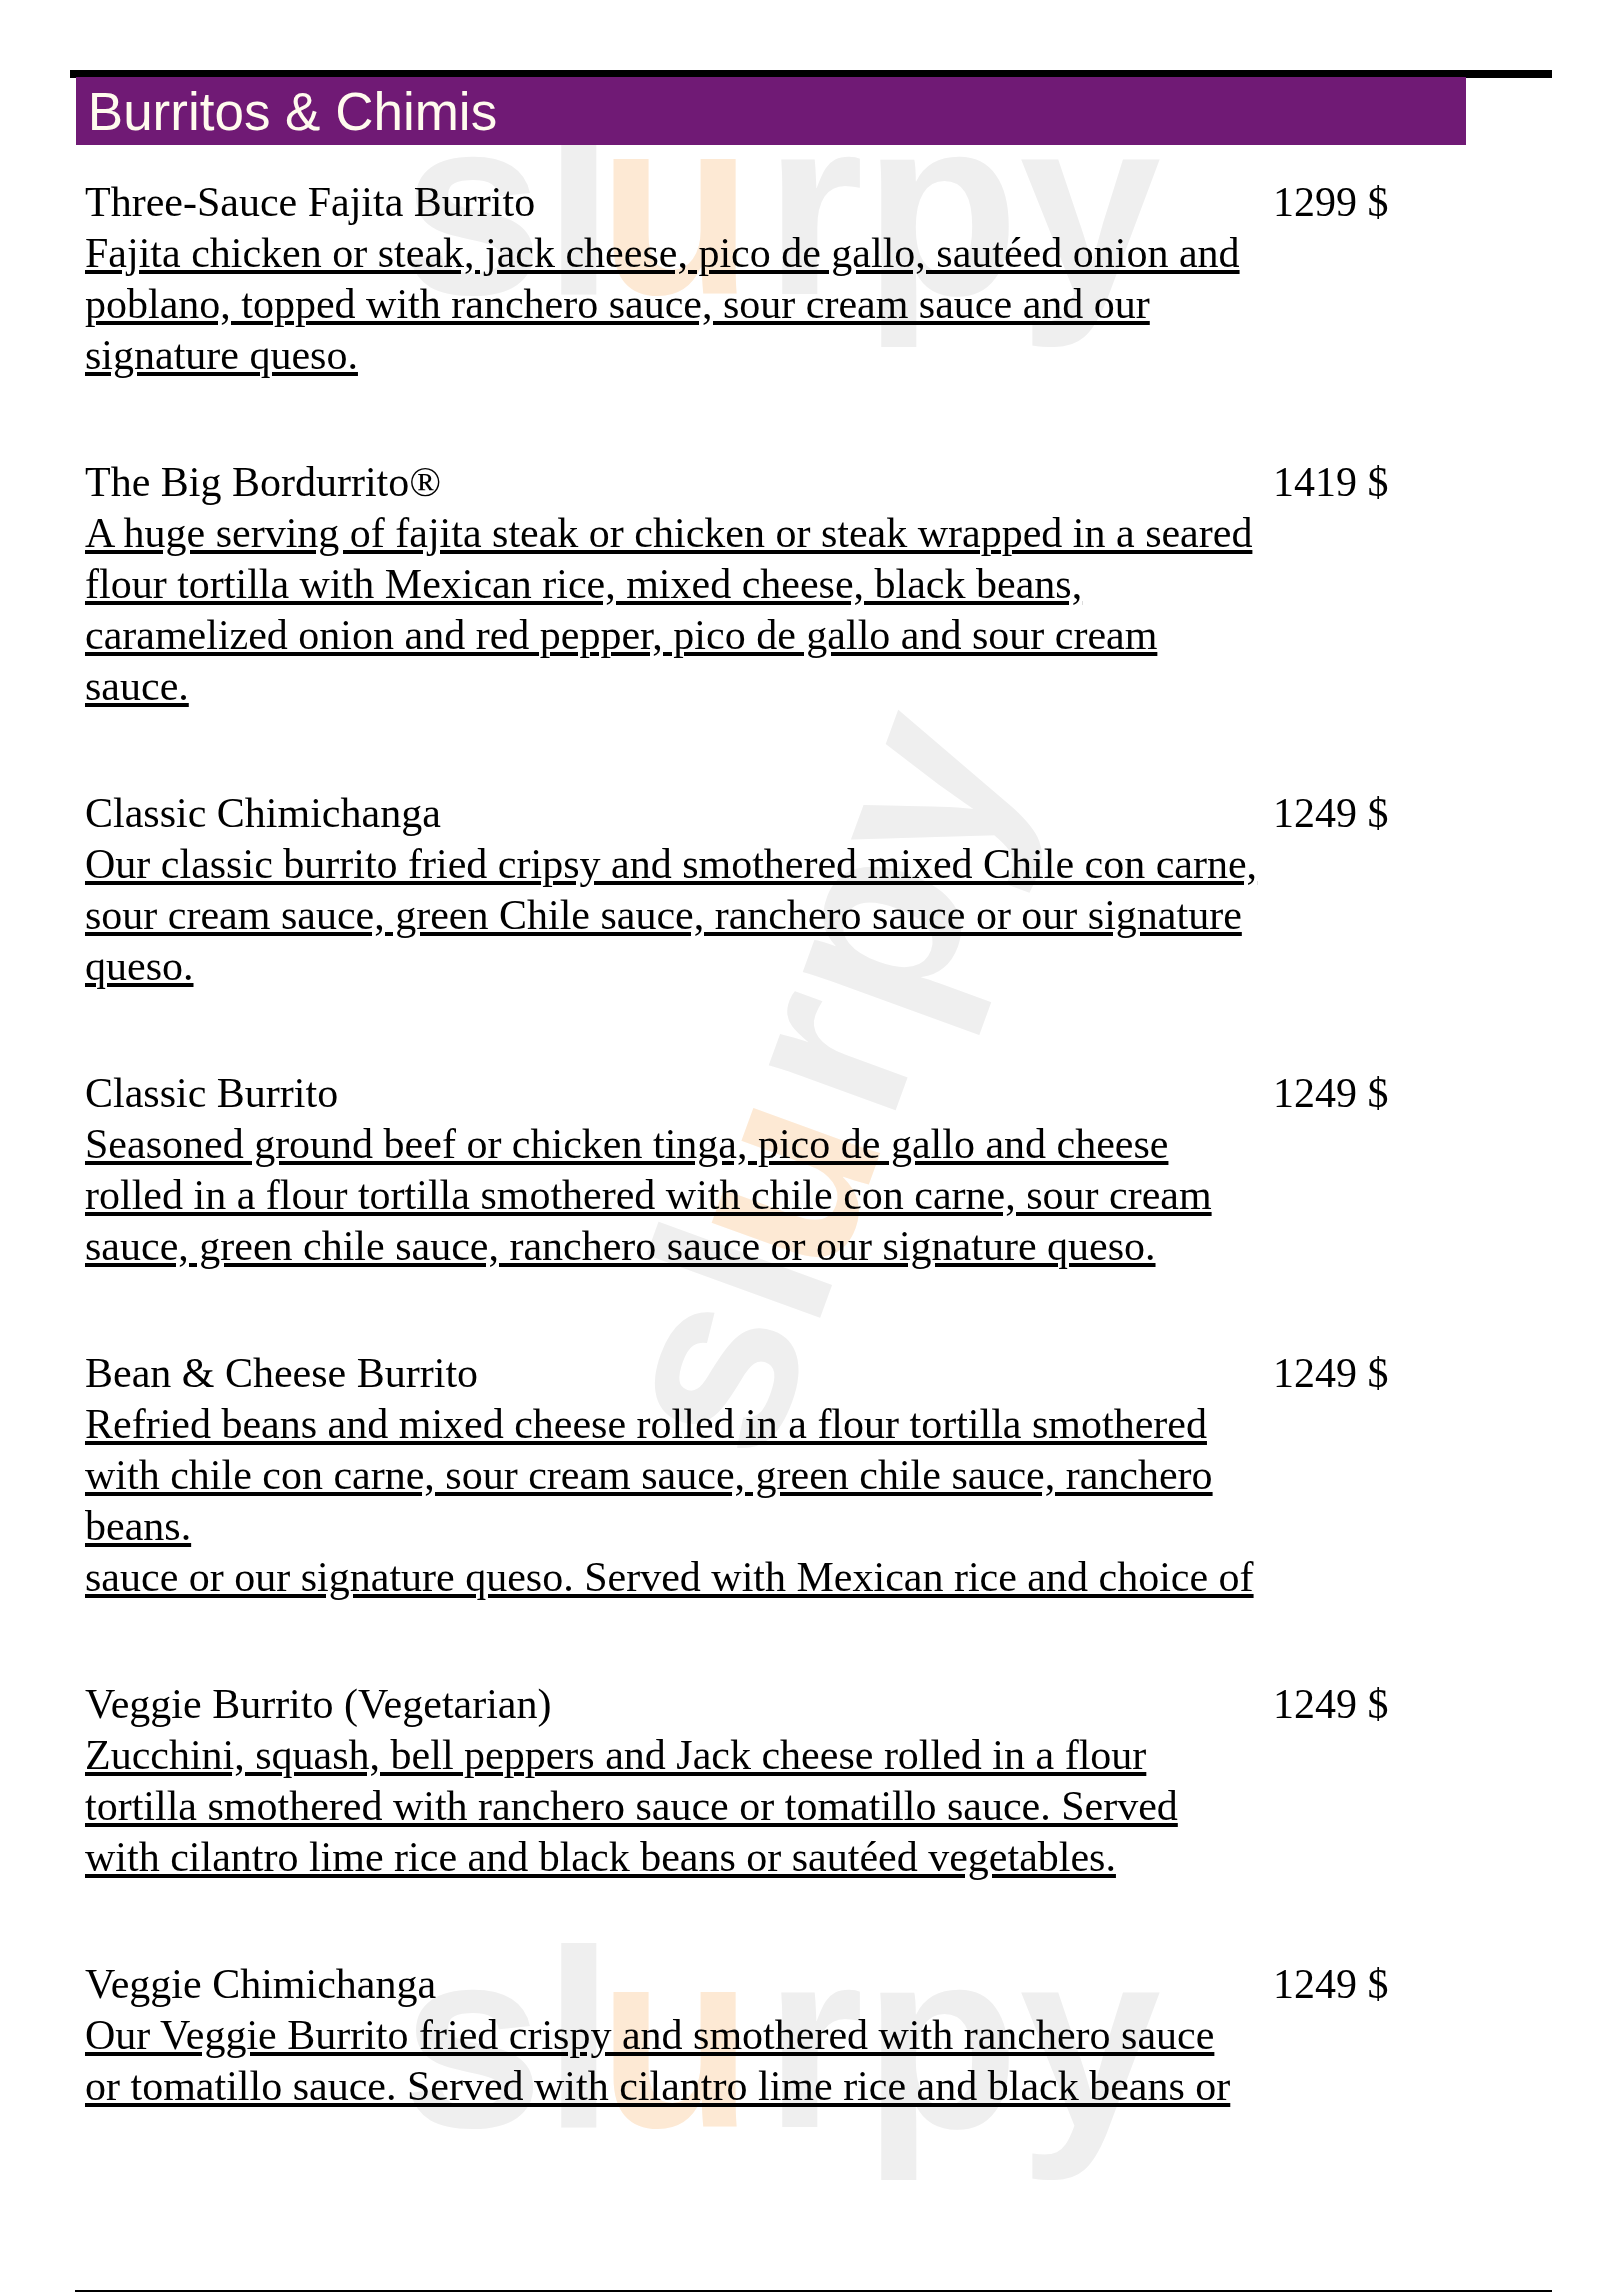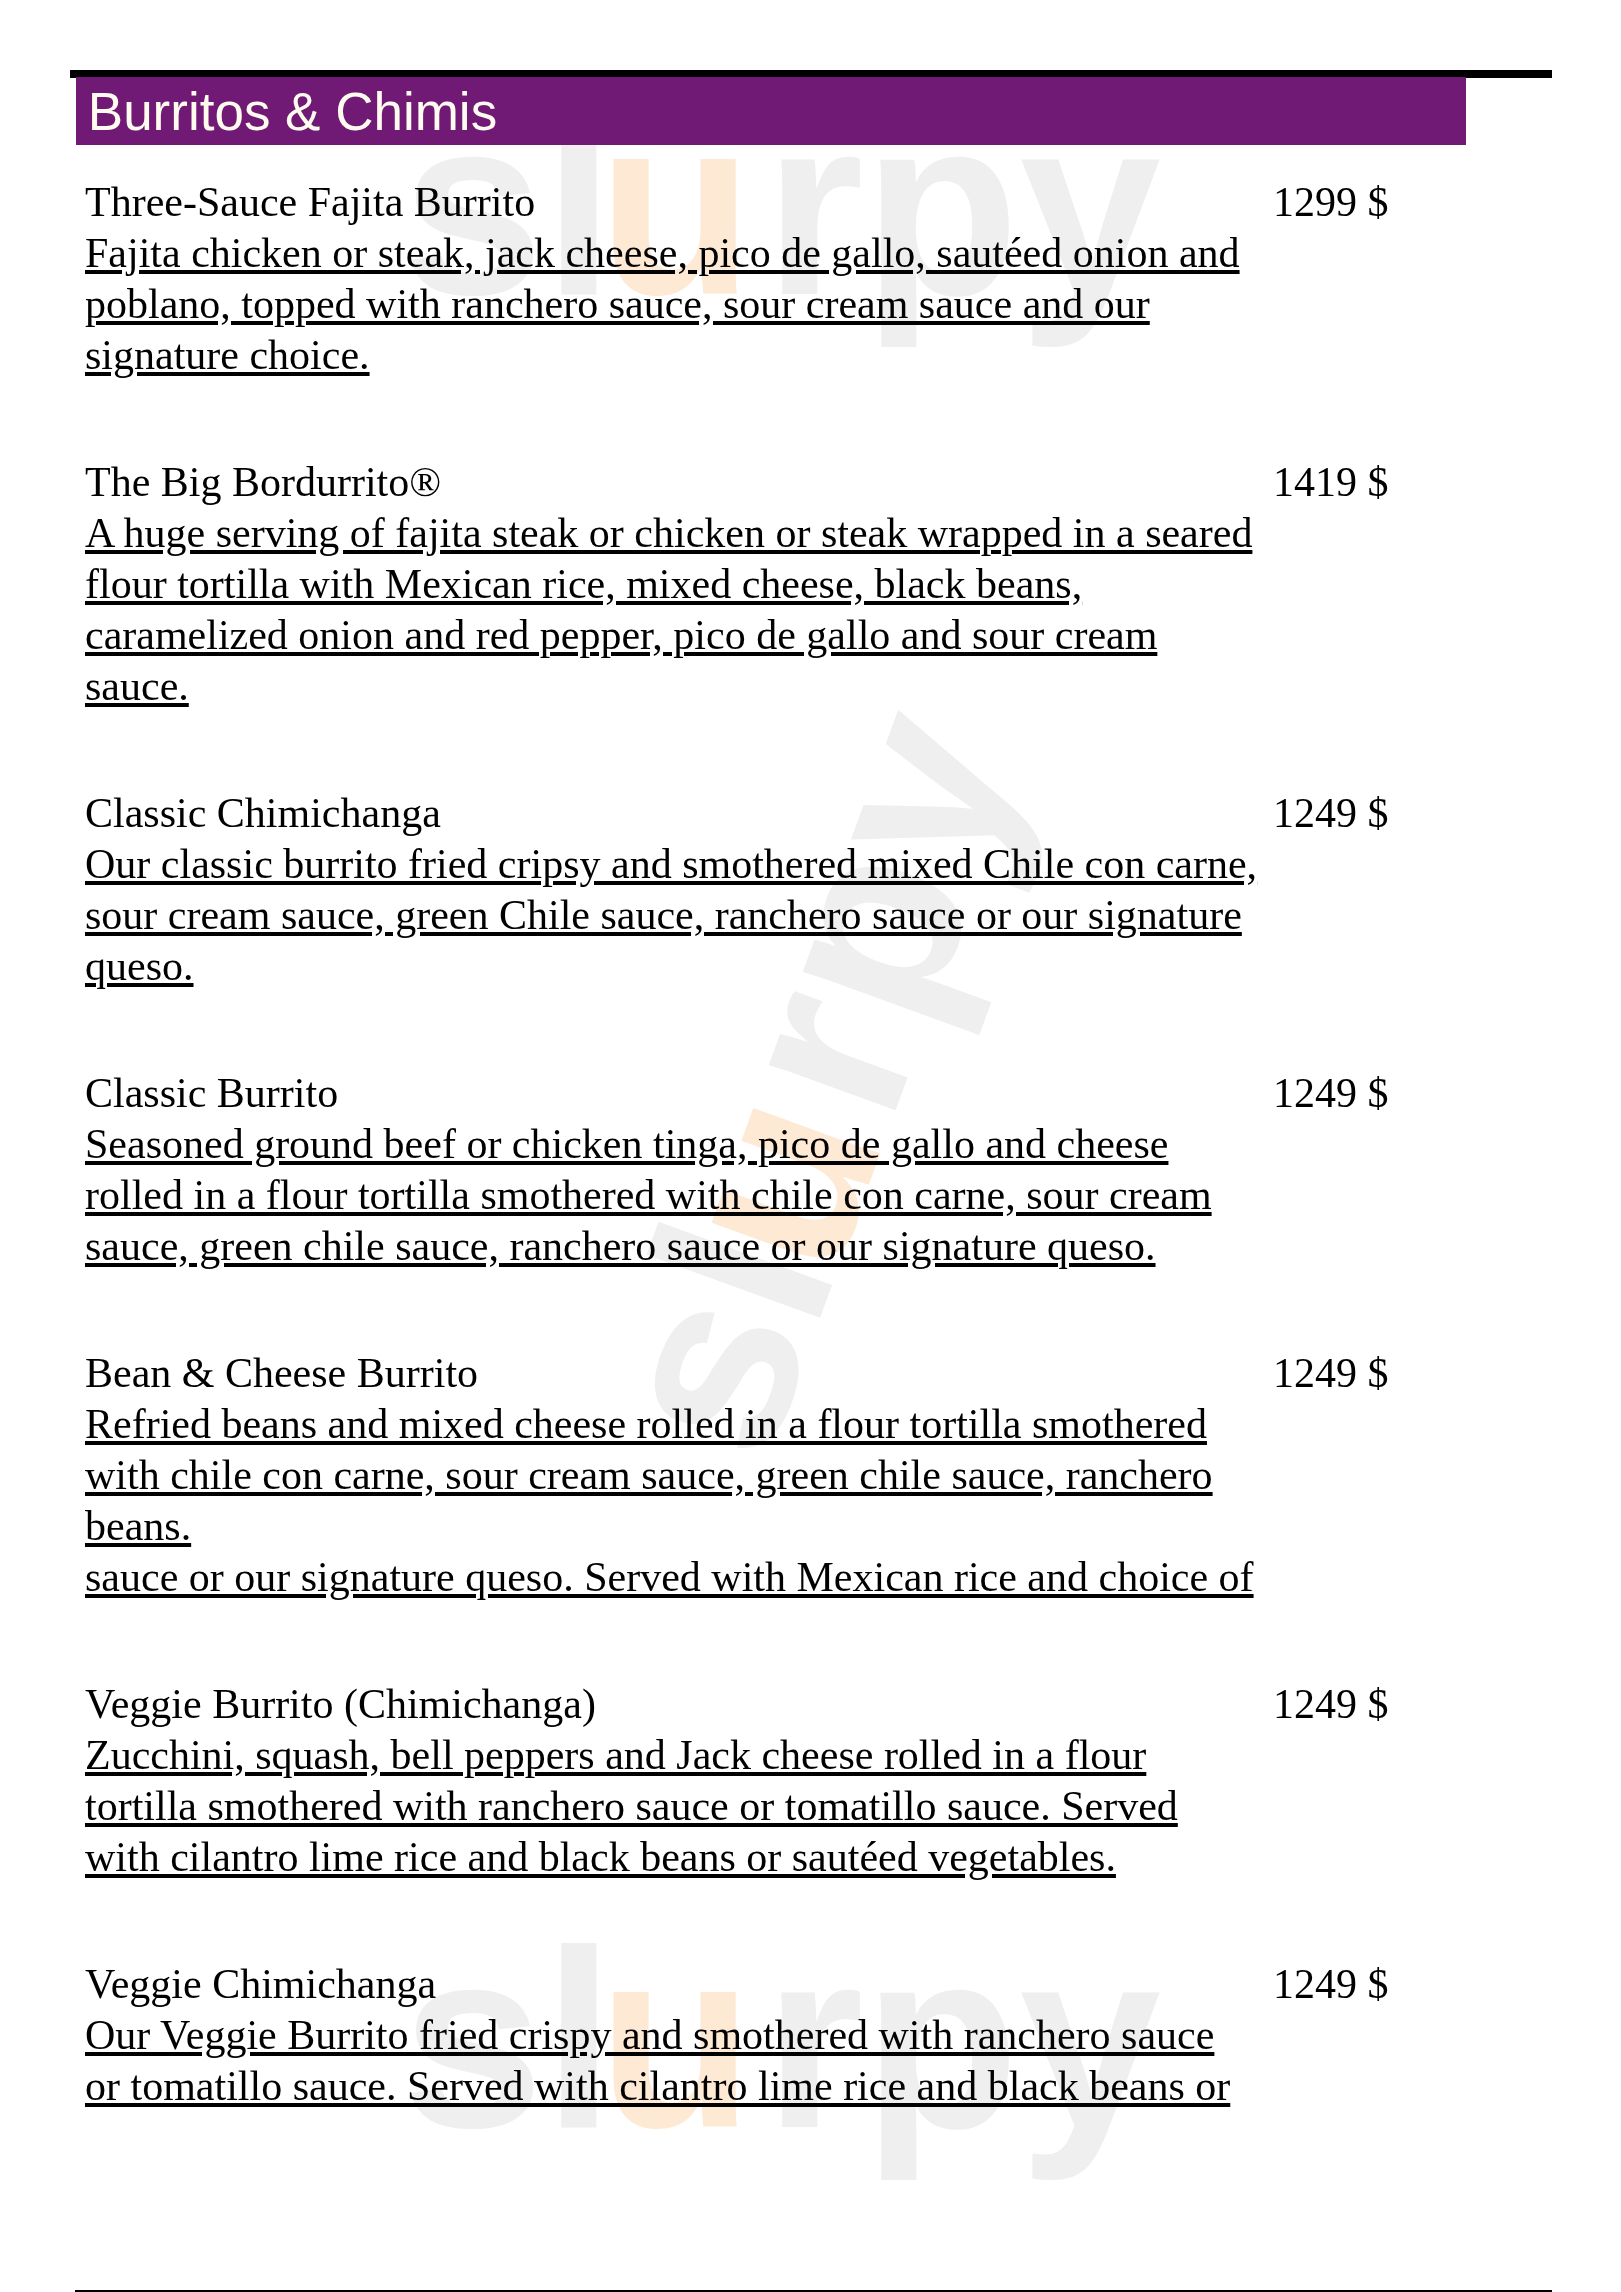--- a/index.html
+++ b/index.html
@@ -44,21 +44,21 @@
 </div>
 
 <div class="menu">
 
   <div class="item">
     <div class="item-name">Three-Sauce Fajita Burrito</div>
     <div class="item-price">1299 $</div>
     <div class="item-desc">
       <span class="line">Fajita chicken or steak, jack cheese, pico de gallo, sautéed onion and</span>
       <span class="line">poblano, topped with ranchero sauce, sour cream sauce and our</span>
-      <span class="line">signature choice.</span>
+      <span class="line">signature queso.</span>
     </div>
   </div>
 
   <div class="item">
     <div class="item-name">The Big Bordurrito®</div>
     <div class="item-price">1419 $</div>
     <div class="item-desc">
       <span class="line">A huge serving of fajita steak or chicken or steak wrapped in a seared</span>
       <span class="line">flour tortilla with Mexican rice, mixed cheese, black beans,</span>
       <span class="line">caramelized onion and red pepper, pico de gallo and sour cream</span>
@@ -91,21 +91,21 @@
     <div class="item-price">1249 $</div>
     <div class="item-desc">
       <span class="line">Refried beans and mixed cheese rolled in a flour tortilla smothered</span>
       <span class="line">with chile con carne, sour cream sauce, green chile sauce, ranchero</span>
       <span class="line">beans.</span>
       <span class="line">sauce or our signature queso. Served with Mexican rice and choice of</span>
     </div>
   </div>
 
   <div class="item">
-    <div class="item-name">Veggie Burrito (Chimichanga)</div>
+    <div class="item-name">Veggie Burrito (Vegetarian)</div>
     <div class="item-price">1249 $</div>
     <div class="item-desc">
       <span class="line">Zucchini, squash, bell peppers and Jack cheese rolled in a flour</span>
       <span class="line">tortilla smothered with ranchero sauce or tomatillo sauce. Served</span>
       <span class="line">with cilantro lime rice and black beans or sautéed vegetables.</span>
     </div>
   </div>
 
   <div class="item">
     <div class="item-name">Veggie Chimichanga</div>

